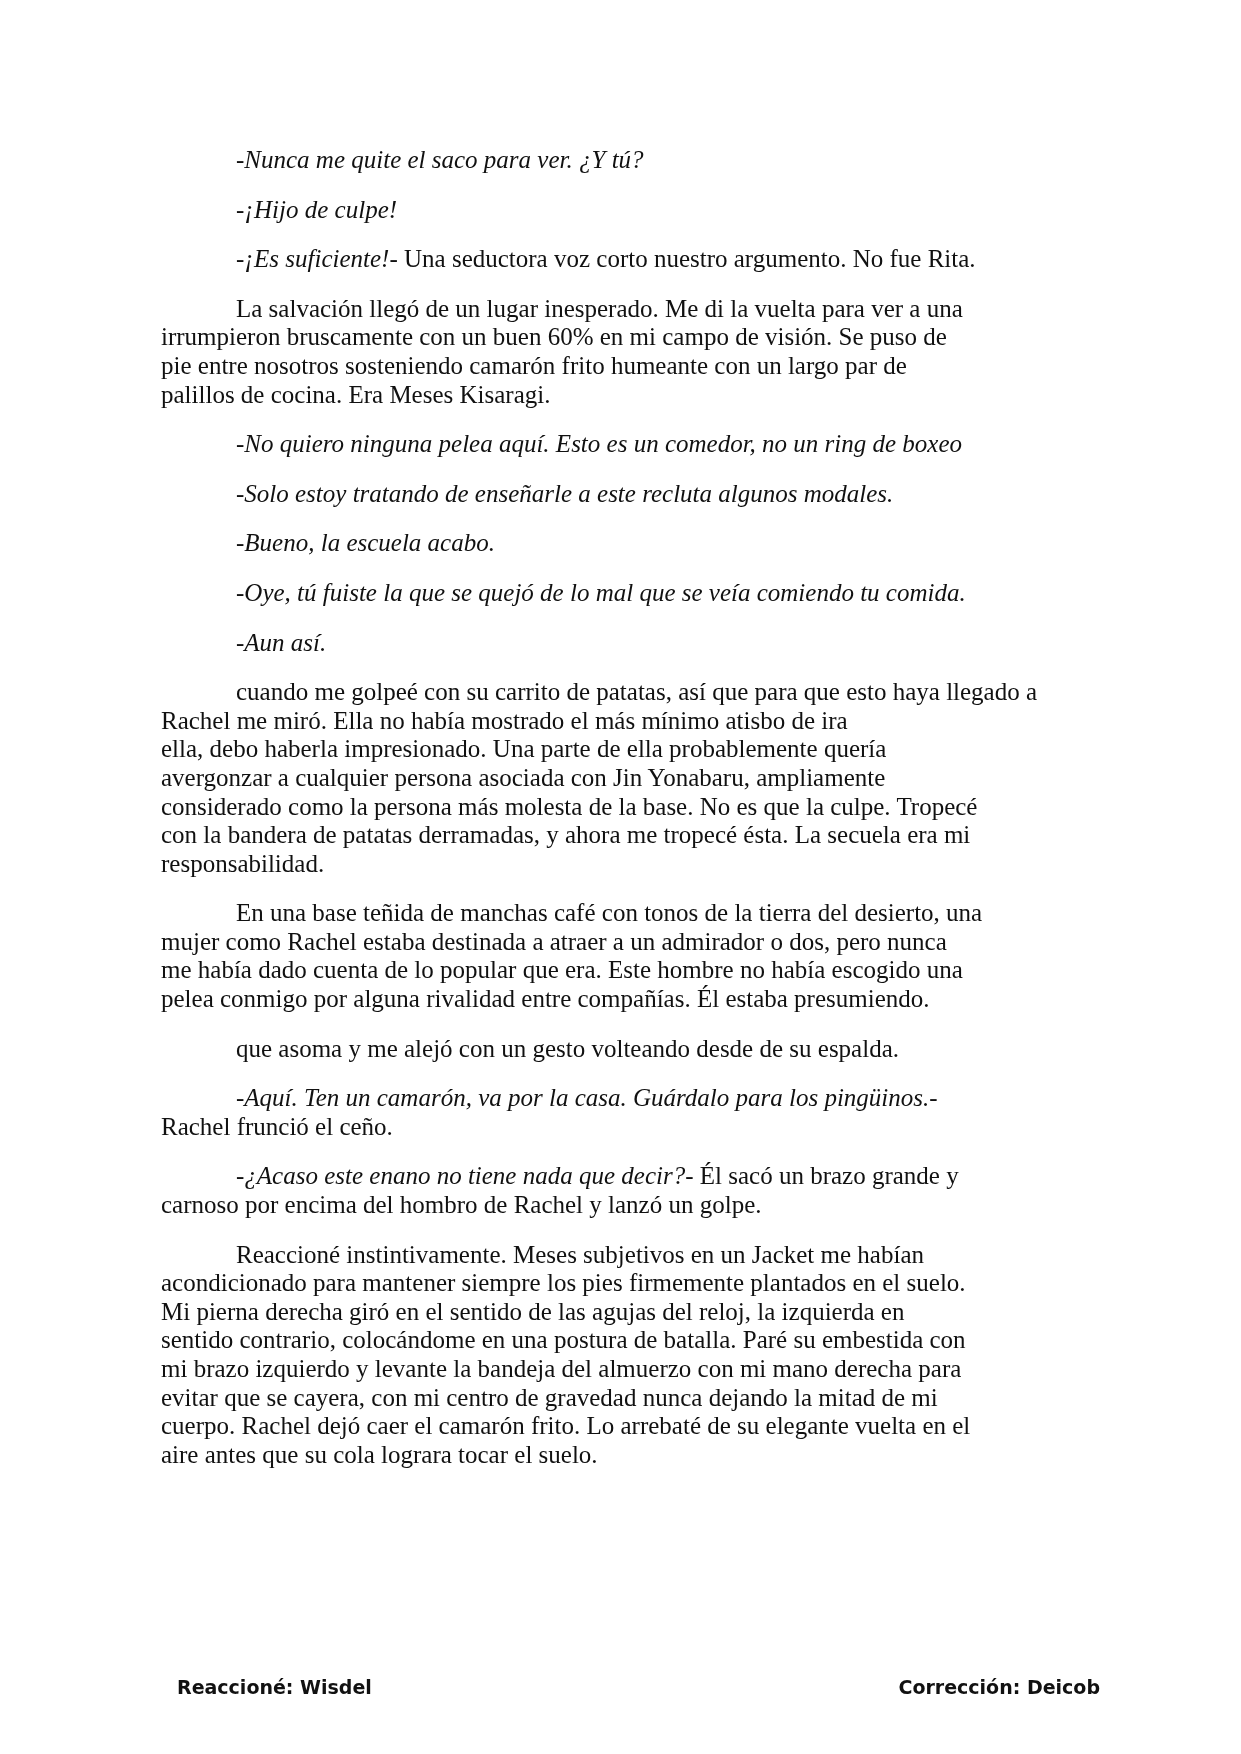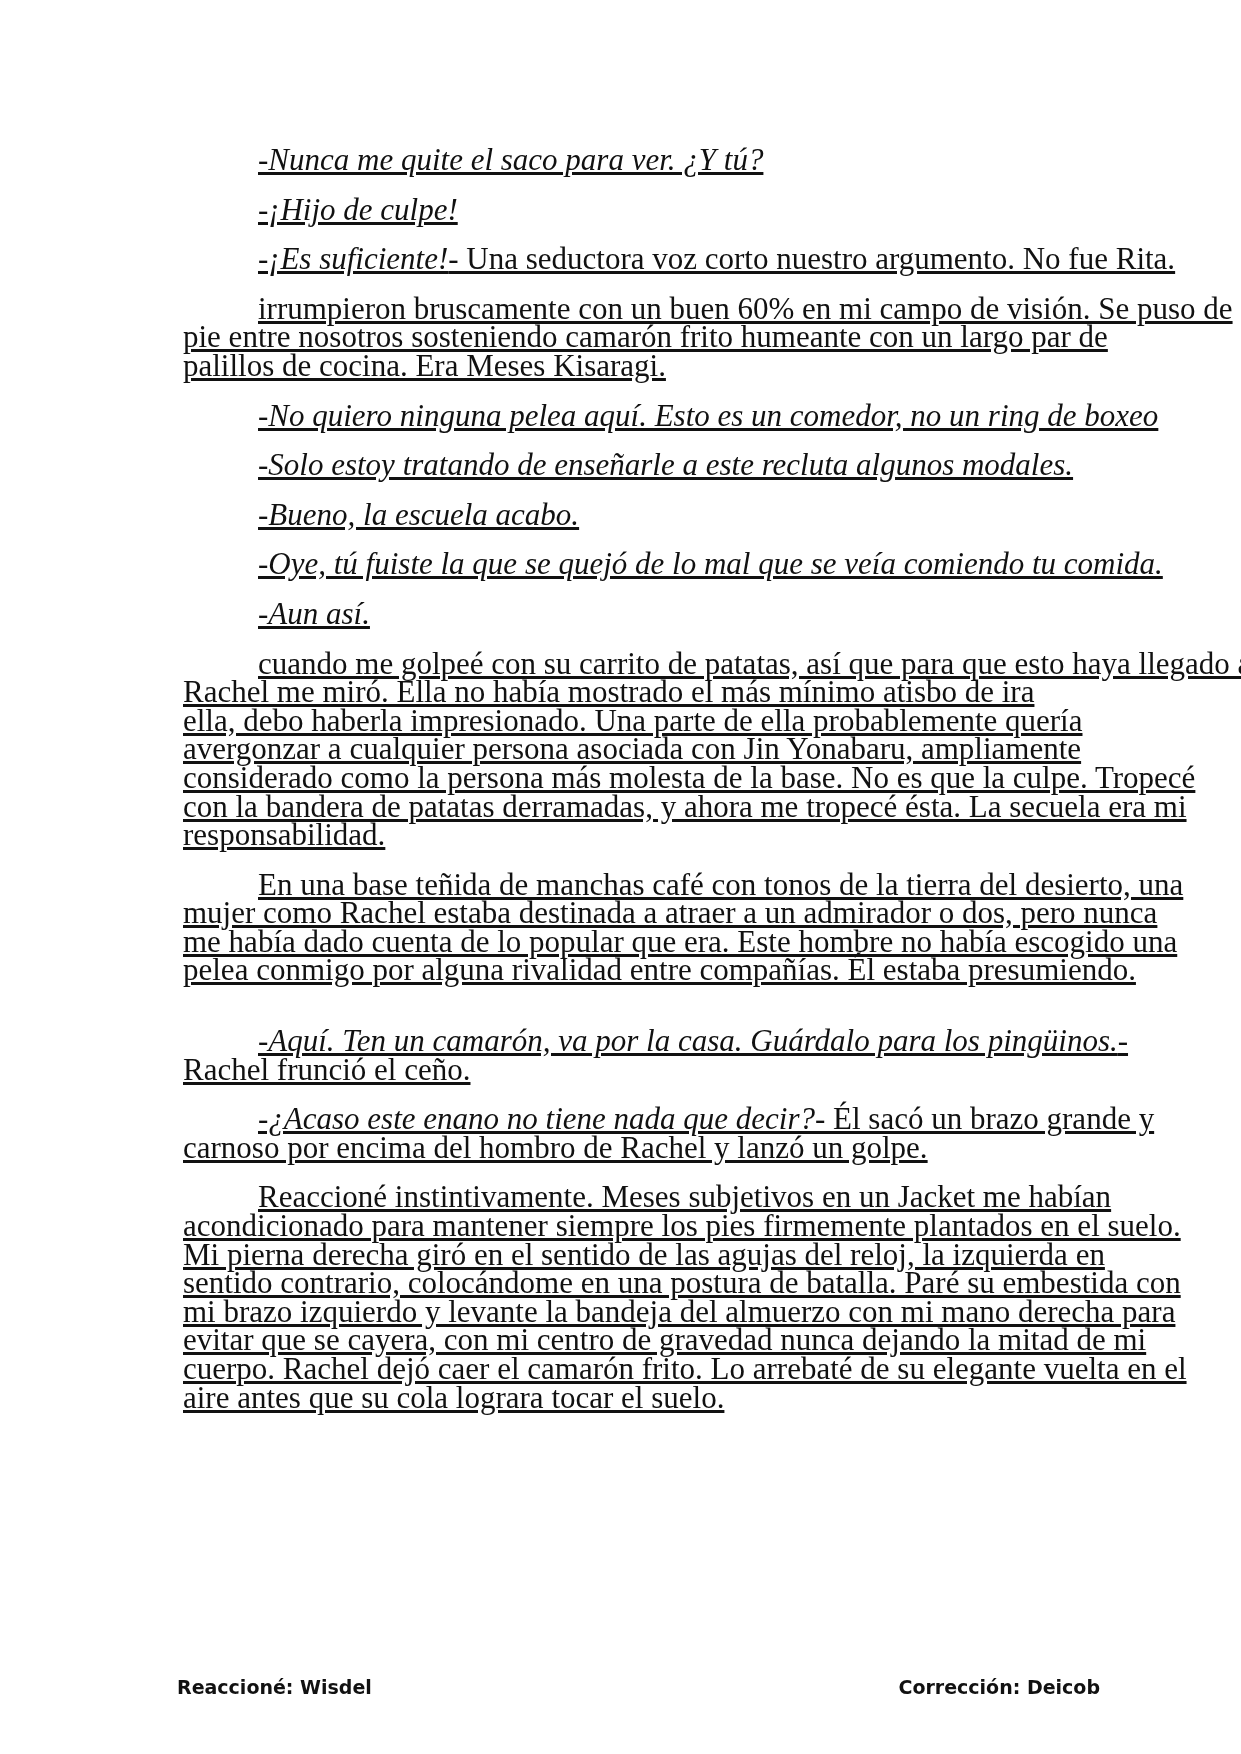--- a/index.html
+++ b/index.html
@@ -3,22 +3,22 @@
   <meta charset="utf-8">
   <style>
     html, body { margin: 0; padding: 0; background: #ffffff; }
     body { width: 1241px; height: 1754px; position: relative; overflow: hidden; }
     .page {
       position: absolute; left: 0; top: 0; width: 1241px; height: 1754px;
       background: #ffffff; color: #111111;
       font-family: "Liberation Serif", "DejaVu Serif", serif;
     }
     .body-text {
-      position: absolute; left: 183px; top: 146px; width: 900px;
-      font-size: 31px; line-height: 28.6px; text-decoration: underline;
+      position: absolute; left: 161px; top: 146px; width: 900px;
+      font-size: 25px; line-height: 28.6px;
     }
     .para { margin: 0; padding: 0; white-space: nowrap; }
     .para.dialog { padding-left: 75px; }
     .para.indent .line:first-child { padding-left: 75px; }
     .line { display: block; }
     .it { font-style: italic; }
     .gap { height: 21px; }
     .footer {
       position: absolute; top: 1676px; left: 177px; width: 923px;
       font-family: "DejaVu Sans", "Liberation Sans", sans-serif;
@@ -38,20 +38,21 @@
       <div class="gap"></div>
       <div class="para dialog">
         <span class="line"><span class="it">-¡Hijo de culpe!</span></span>
       </div>
       <div class="gap"></div>
       <div class="para dialog">
         <span class="line"><span class="it">-¡Es suficiente!</span><span>- Una seductora voz corto nuestro argumento. No fue Rita.</span></span>
       </div>
       <div class="gap"></div>
       <div class="para indent">
+        <span class="line"><span>La salvación llegó de un lugar inesperado. Me di la vuelta para ver a una</span></span>
         <span class="line"><span>irrumpieron bruscamente con un buen 60% en mi campo de visión. Se puso de</span></span>
         <span class="line"><span>pie entre nosotros sosteniendo camarón frito humeante con un largo par de</span></span>
         <span class="line"><span>palillos de cocina. Era Meses Kisaragi.</span></span>
       </div>
       <div class="gap"></div>
       <div class="para dialog">
         <span class="line"><span class="it">-No quiero ninguna pelea aquí. Esto es un comedor, no un ring de boxeo</span></span>
       </div>
       <div class="gap"></div>
       <div class="para dialog">
@@ -81,20 +82,21 @@
       </div>
       <div class="gap"></div>
       <div class="para indent">
         <span class="line"><span>En una base teñida de manchas café con tonos de la tierra del desierto, una</span></span>
         <span class="line"><span>mujer como Rachel estaba destinada a atraer a un admirador o dos, pero nunca</span></span>
         <span class="line"><span>me había dado cuenta de lo popular que era. Este hombre no había escogido una</span></span>
         <span class="line"><span>pelea conmigo por alguna rivalidad entre compañías. Él estaba presumiendo.</span></span>
       </div>
       <div class="gap"></div>
       <div class="para indent">
+        <span class="line"><span>que asoma y me alejó con un gesto volteando desde de su espalda.</span></span>
       </div>
       <div class="gap"></div>
       <div class="para indent">
         <span class="line"><span class="it">-Aquí. Ten un camarón, va por la casa. Guárdalo para los pingüinos.</span><span>-</span></span>
         <span class="line"><span>Rachel frunció el ceño.</span></span>
       </div>
       <div class="gap"></div>
       <div class="para indent">
         <span class="line"><span class="it">-¿Acaso este enano no tiene nada que decir?</span><span>- Él sacó un brazo grande y</span></span>
         <span class="line"><span>carnoso por encima del hombro de Rachel y lanzó un golpe.</span></span>

